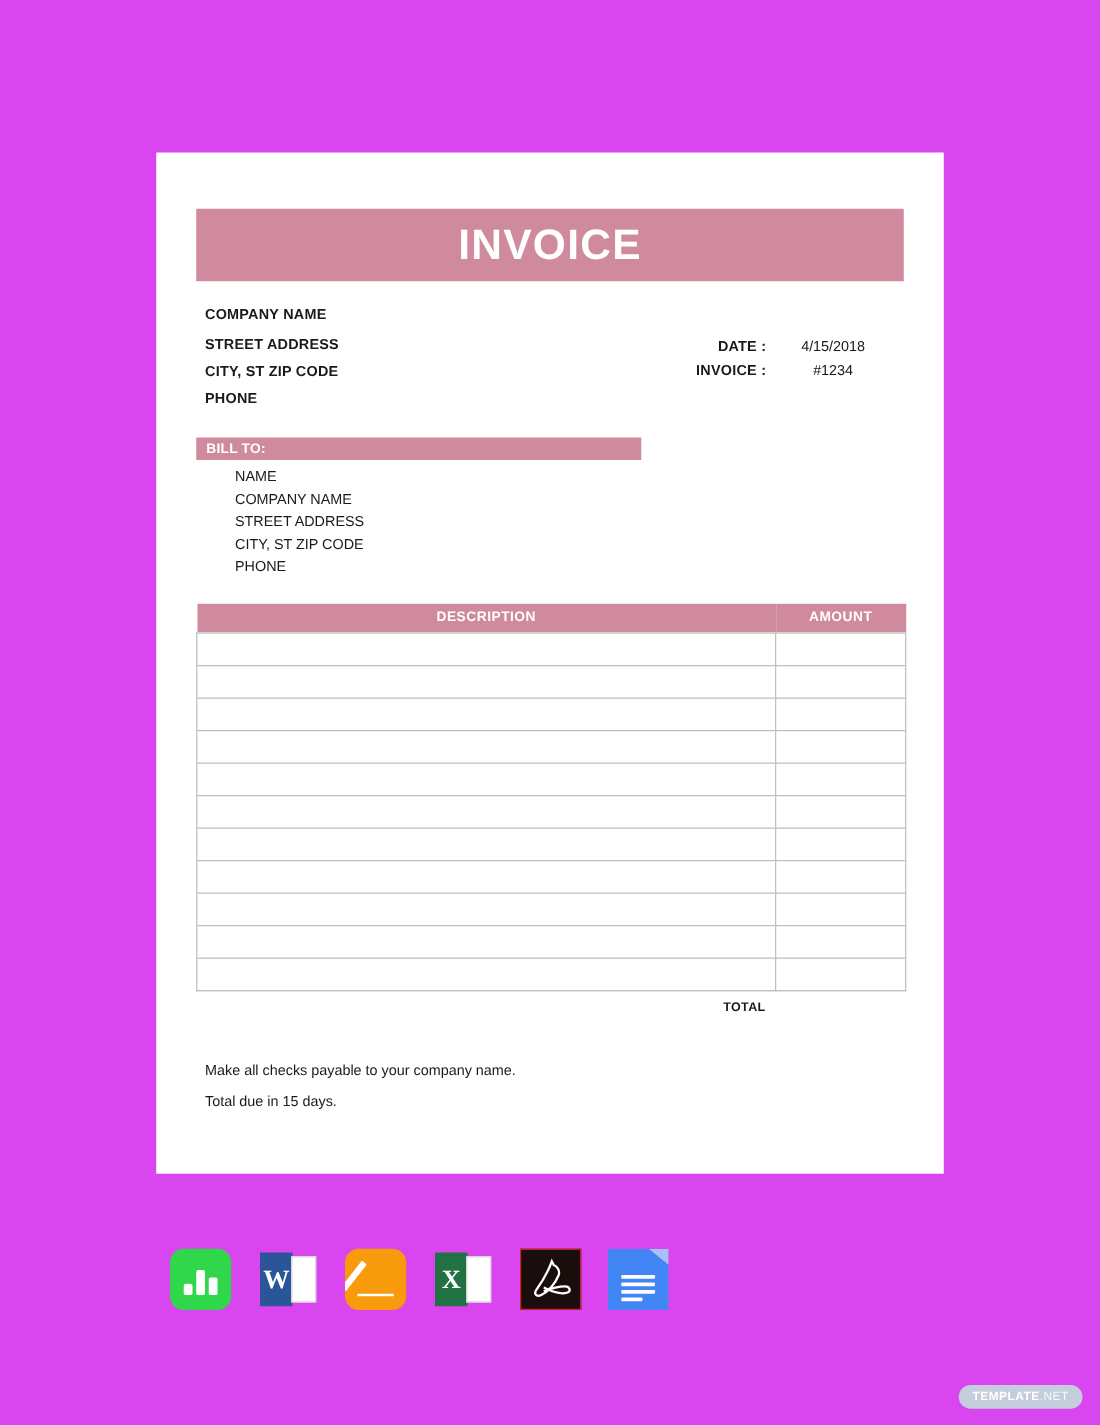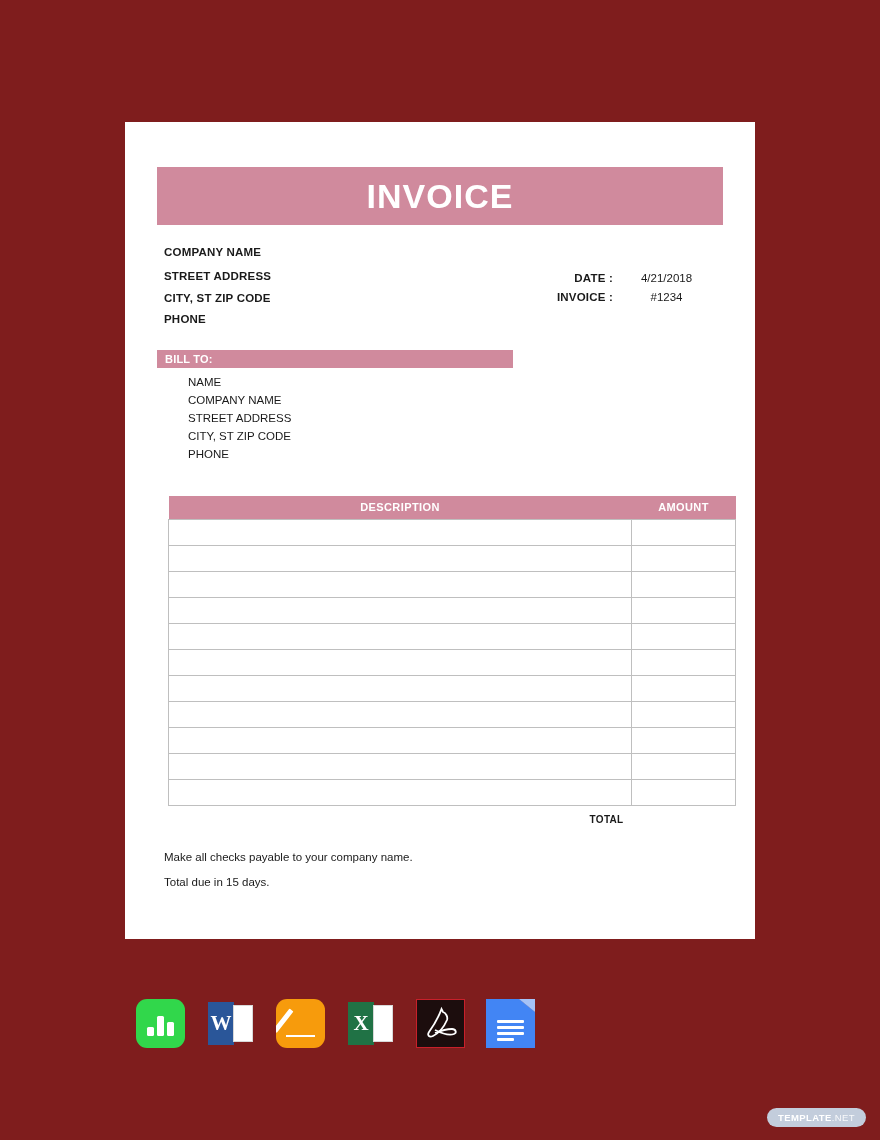--- a/index.html
+++ b/index.html
@@ -9,21 +9,21 @@
     height: 1140px;
     background: #e1e8f2;
     font-family: "Liberation Sans", sans-serif;
     overflow: hidden;
   }
 
   #stage {
     position: relative;
     width: 880px;
     height: 1140px;
-    background: #7f1d1d;
+    background: #d946ef;
   }
 
   
   .doc-card {
     position: absolute;
     left: 125px;
     top: 122px;
     width: 630px;
     height: 817px;
     background: #ffffff;
@@ -121,25 +121,24 @@
     font-size: 11.5px;
     color: #1a1a1a;
     line-height: 18px;
     padding-left: 24px;
   }
 
   
   .items-table {
     position: absolute;
     left: 32px;
-    top: 374px;
+    top: 361px;
     width: 567px;
     border-collapse: collapse;
     table-layout: fixed;
-    margin-left: 11px;
   }
   .items-table th {
     background: #d08a9d;
     color: #ffffff;
     font-size: 11px;
     font-weight: bold;
     letter-spacing: 0.4px;
     height: 23px;
     text-align: center;
     border: none;
@@ -321,21 +320,21 @@
     <div class="sender-block">
       <div class="sender-line">COMPANY NAME</div>
       <div class="sender-line tight">STREET ADDRESS</div>
       <div class="sender-line tight">CITY, ST ZIP CODE</div>
       <div class="sender-line tight">PHONE</div>
     </div>
 
     <div class="meta-block">
       <div class="meta-row">
         <span class="meta-label">DATE :</span>
-        <span class="meta-value">4/21/2018</span>
+        <span class="meta-value">4/15/2018</span>
       </div>
       <div class="meta-row">
         <span class="meta-label">INVOICE :</span>
         <span class="meta-value">#1234</span>
       </div>
     </div>
 
     <div class="billto-bar">
       <span class="billto-bar-text">BILL TO:</span>
     </div>

